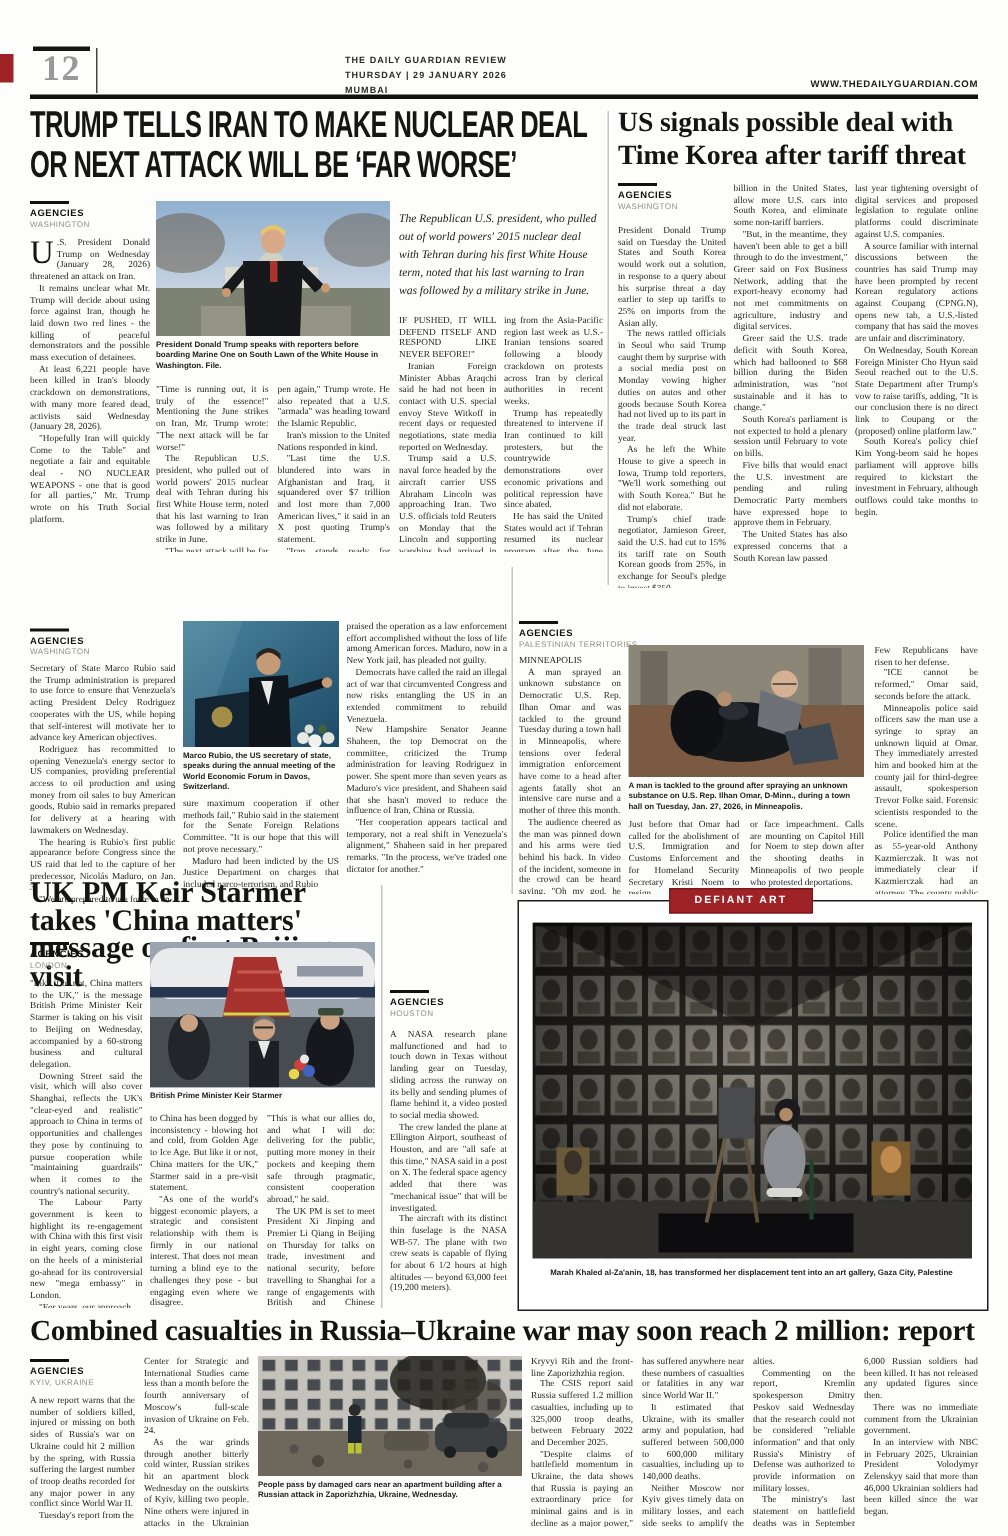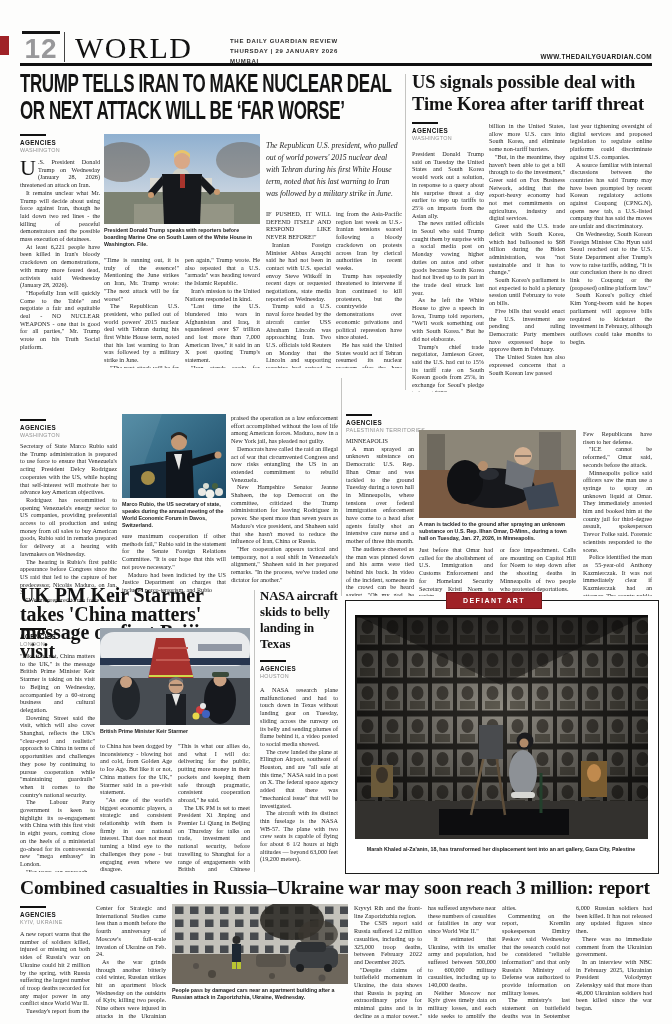--- a/index.html
+++ b/index.html
@@ -1,20 +1,20 @@
 <!DOCTYPE html>
 <html><head>
 <meta charset="utf-8">
 <style>
   html,body{margin:0;padding:0;background:#ffffff;}
   .sheet{position:relative;width:672px;height:1024px;background:#fdfdfc;overflow:hidden;
          font-family:"Liberation Serif",serif;color:#1c1c1c;}
   .abs{position:absolute;}
   
-  .pageno{font-family:Liberation Sans, sans-serif;font-weight:700;font-size:28px;color:#98989a;letter-spacing:1px;}
+  .pageno{font-family:Liberation Serif, serif;font-weight:700;font-size:24px;color:#98989a;letter-spacing:1px;}
   .pagenobar{background:#141414;}
   .section-title{font-family:"Liberation Serif",serif;font-size:30px;color:#121212;letter-spacing:1.5px;}
   .pubinfo{font-family:"Liberation Sans",sans-serif;font-weight:700;font-size:6px;letter-spacing:.7px;
            color:#2a2a2a;line-height:1.7;}
   .website{font-family:"Liberation Sans",sans-serif;font-weight:700;font-size:6.4px;letter-spacing:.4px;color:#1a1a1a;}
   .mainrule{background:#101010;}
   .vrule{background:#c4c4c1;width:1px;}
   
   .h-main{font-family:"Liberation Sans",sans-serif;font-weight:900;font-size:25px;line-height:1.08;
           letter-spacing:-.6px;color:#151515;transform:scaleX(.68);transform-origin:0 0;width:562px;}
@@ -41,21 +41,20 @@
 </style>
 </head>
 <body>
 
 <div class="sheet">
 
   <div class="abs redtab" style="left:0;top:36px;width:9px;height:19px;"></div>
   <div class="abs pagenobar" style="left:22px;top:31px;width:38px;height:2.5px;"></div>
   <div class="abs pageno" style="left:22px;top:33px;width:38px;text-align:center;">12</div>
   <div class="abs" style="left:64px;top:32px;width:1px;height:30px;background:#444;"></div>
-  <div class="abs section-title" style="left:75px;top:31px;">WORLD</div>
   <div class="abs pubinfo" style="left:230px;top:36px;">
     <div>THE DAILY GUARDIAN REVIEW</div>
     <div>THURSDAY | 29 JANUARY 2026</div>
     <div>MUMBAI</div>
   </div>
   <div class="abs website" style="left:452px;top:53px;width:200px;text-align:right;">WWW.THEDAILYGUARDIAN.COM</div>
   <div class="abs mainrule" style="left:20px;top:63px;width:632px;height:2.5px;"></div>
 
   <div class="abs" style="left:20px;top:70px;width:382px;height:56px;overflow:visible;">
     <div class="h-main">TRUMP TELLS IRAN TO MAKE NUCLEAR DEAL OR NEXT ATTACK WILL BE ‘FAR WORSE’</div>
@@ -283,21 +282,20 @@
   <div class="abs cols" style="left:100px;top:742px;width:72px;height:130px;">
       <p>to China has been dogged by inconsistency - blowing hot and cold, from Golden Age to Ice Age. But like it or not, China matters for the UK," Starmer said in a pre-visit statement.</p>
       <p>"As one of the world's biggest economic players, a strategic and consistent relationship with them is firmly in our national interest. That does not mean turning a blind eye to the challenges they pose - but engaging even where we disagree.</p>
     </div>
   <div class="abs cols" style="left:178px;top:742px;width:72px;height:130px;">
       <p>"This is what our allies do, and what I will do: delivering for the public, putting more money in their pockets and keeping them safe through pragmatic, consistent cooperation abroad," he said.</p>
       <p>The UK PM is set to meet President Xi Jinping and Premier Li Qiang in Beijing on Thursday for talks on trade, investment and national security, before travelling to Shanghai for a range of engagements with British and Chinese businesses.</p>
     </div>
   <div class="abs vrule" style="left:254px;top:590px;height:282px;"></div>
 
-  <div class="abs h-serif" style="left:260px;top:588px;width:80px;font-size:12.8px;line-height:16px;">NASA aircraft skids to belly landing in Texas</div>
   <div class="abs" style="left:260px;top:660px;">
     <div class="byline-bar"></div>
     <div class="byline-agency">AGENCIES</div>
     <div class="byline-loc">HOUSTON</div>
   </div>
   <div class="abs cols" style="left:260px;top:686px;width:78px;height:186px;">
       <p>A NASA research plane malfunctioned and had to touch down in Texas without landing gear on Tuesday, sliding across the runway on its belly and sending plumes of flame behind it, a video posted to social media showed.</p>
       <p>The crew landed the plane at Ellington Airport, southeast of Houston, and are "all safe at this time," NASA said in a post on X. The federal space agency added that there was "mechanical issue" that will be investigated.</p>
       <p>The aircraft with its distinct thin fuselage is the NASA WB-57. The plane with two crew seats is capable of flying for about 6 1/2 hours at high altitudes — beyond 63,000 feet (19,200 meters).</p>
     </div>
@@ -332,21 +330,21 @@
       <circle cx="170" cy="126" r="8.5" fill="#1b1b1e"></circle>
       <circle cx="169" cy="128" r="4.5" fill="#b08968"></circle>
       <rect x="156" y="177" width="24" height="6" rx="3" fill="#d8d8d4"></rect>
       <line x1="186" y1="158" x2="186" y2="198" stroke="#23402c" stroke-width="3"></line>
       <rect x="226" y="146" width="26" height="36" fill="#7a5c30"></rect>
       <ellipse cx="239" cy="158" rx="7" ry="9" fill="#c08a4e"></ellipse>
     </svg>
   </div>
   <div class="abs cap" style="left:350px;top:846px;width:302px;text-align:center;">Marah Khaled al-Za'anin, 18, has transformed her displacement tent into an art gallery, Gaza City, Palestine</div>
 
-  <div class="abs h-serif" style="left:20px;top:877px;width:632px;font-size:19.5px;line-height:22px;letter-spacing:-.2px;">Combined casualties in Russia–Ukraine war may soon reach 3 million: report</div>
+  <div class="abs h-serif" style="left:20px;top:877px;width:632px;font-size:19.5px;line-height:22px;letter-spacing:-.2px;">Combined casualties in Russia–Ukraine war may soon reach 2 million: report</div>
   <div class="abs" style="left:20px;top:906px;">
     <div class="byline-bar"></div>
     <div class="byline-agency">AGENCIES</div>
     <div class="byline-loc">KYIV, UKRAINE</div>
   </div>
   <div class="abs cols" style="left:20px;top:930px;width:70px;height:88px;">
       <p>A new report warns that the number of soldiers killed, injured or missing on both sides of Russia's war on Ukraine could hit 2 million by the spring, with Russia suffering the largest number of troop deaths recorded for any major power in any conflict since World War II.</p>
       <p>Tuesday's report from the</p>
     </div>
   <div class="abs cols" style="left:96px;top:904px;width:70px;height:114px;">

